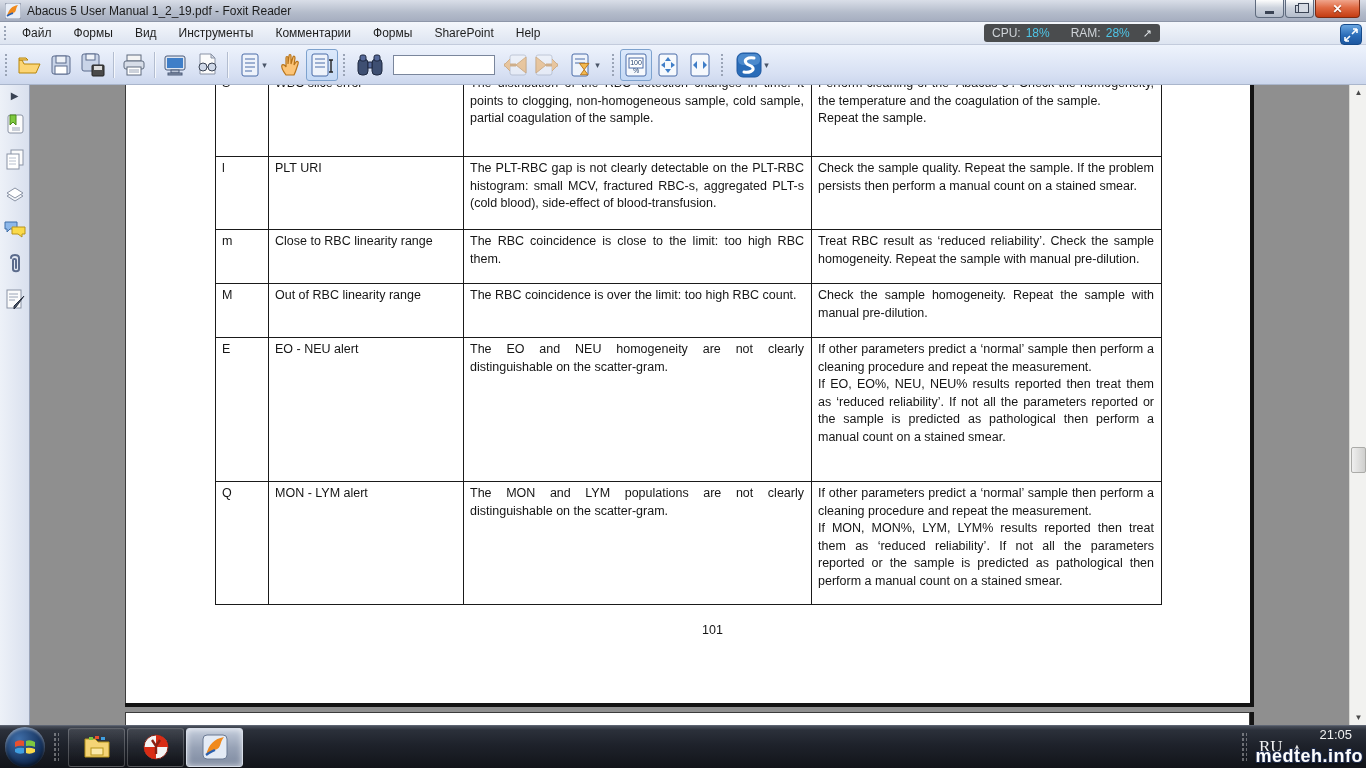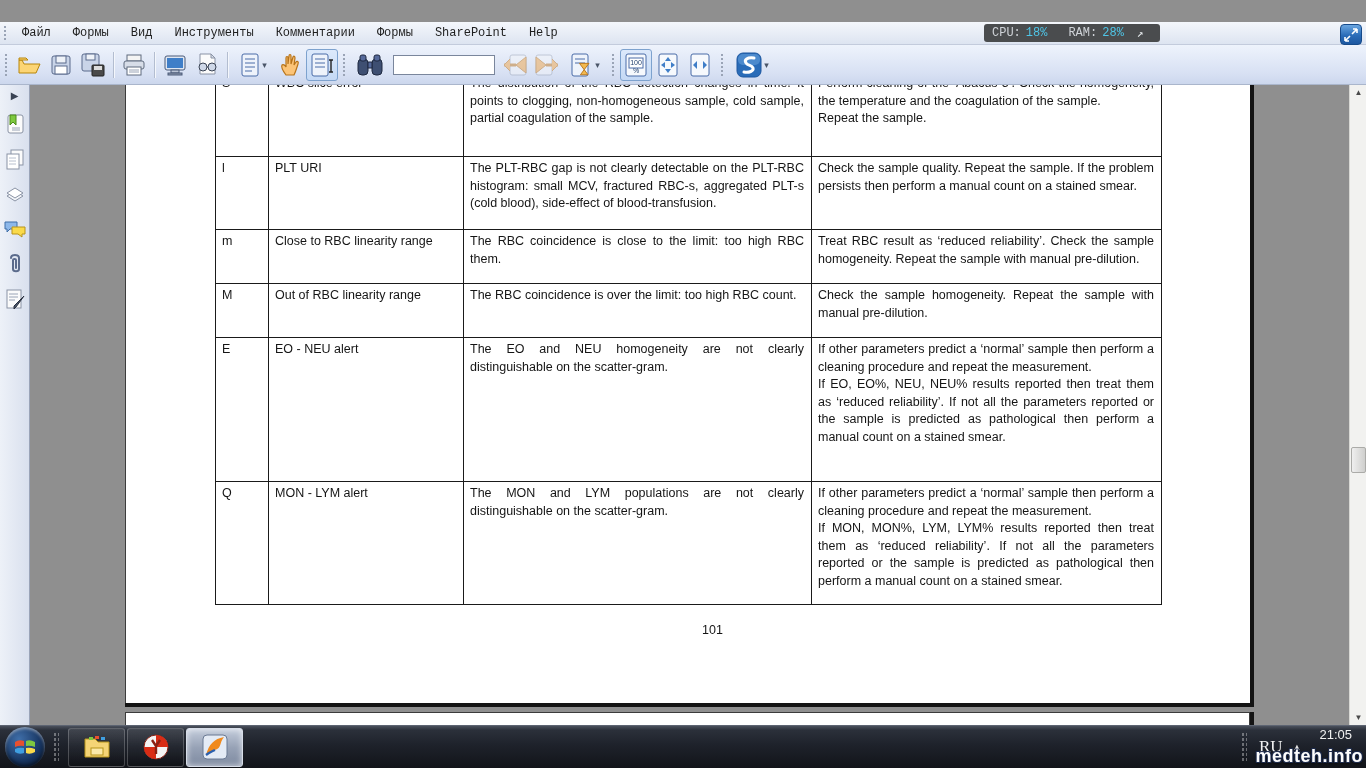--- a/index.html
+++ b/index.html
@@ -22,21 +22,21 @@
     background:linear-gradient(#f0a58c,#e06a43 45%,#c33c12); border-color:#7c2a12; }
   .glyph-min { width:9px; height:3px; background:#3a4354; margin-top:7px; }
   .glyph-max { width:9px; height:8px; border:1px solid #3a4354; position:relative; background:transparent; }
   .glyph-max:before { content:""; position:absolute; left:2px; top:-3px; width:9px; height:8px;
     border:1px solid #3a4354; background:#d6dbe4; }
   .glyph-close { color:#fff; font-size:12px; font-weight:bold; text-shadow:0 1px 1px #7c2a12; }
 
   
   #menubar { position:absolute; left:0; top:22px; width:1366px; height:23px;
     background:linear-gradient(#f4f7fc,#dde4f1); border-bottom:1px solid #c3cbdc;
-    display:flex; align-items:center;font-family:Liberation Mono, monospace; }
+    display:flex; align-items:center; }
   .grip { width:5px; height:16px; margin:0 3px;
     background-image:radial-gradient(#9aa4b6 1px, transparent 1.2px);
     background-size:4px 4px; }
   .menu-item { font-size:12px; color:#1e1e1e; padding:3px 11px; }
   #perf-pill { position:absolute; left:984px; top:2px; width:176px; height:18px;
     background:#4a4c4e; border-radius:3px; display:flex; align-items:center;
     font-size:12px; padding:0 8px; gap:5px; }
   .perf-label { color:#cfd3d8; }
   .perf-value { color:#4fc6e8; }
   #perf-arrow { color:#e8ecef; font-size:11px; margin-left:8px; }
@@ -119,20 +119,39 @@
     line-height:15px; padding-top:2px; align-self:flex-start; }
   #watermark { position:absolute; right:3px; bottom:1px; font-size:18px; font-weight:bold;
     color:#fdfdfd; letter-spacing:.5px;
     text-shadow:-1px -1px 0 #1d2a4a, 1px -1px 0 #1d2a4a, -1px 1px 0 #1d2a4a, 1px 1px 0 #1d2a4a, 0 2px 3px #000; }
 </style>
 </head>
 <body>
 
 <div id="screen">
 
+  <div id="titlebar">
+    <svg id="app-icon" viewBox="0 0 16 16">
+      <rect x="0" y="0" width="16" height="16" rx="2" fill="#e8eef8" stroke="#8a93a5"></rect>
+      <path d="M2 13 C4 6 7 3 13 2 C10 6 12 9 8 10 C5 11 4 12 2 13 Z" fill="#f08a1d"></path>
+      <path d="M2 13 C5 11 6 11 8 10" stroke="#2a5fae" stroke-width="1.6" fill="none"></path>
+    </svg>
+    <span id="title-text">Abacus 5 User Manual 1_2_19.pdf - Foxit Reader</span>
+    <div id="winbtns">
+      <div class="winbtn min">
+          <div class="glyph-min"></div>
+        </div>
+      <div class="winbtn max">
+          <div class="glyph-max"></div>
+        </div>
+      <div class="winbtn close">
+          <span class="glyph-close">✕</span>
+        </div>
+    </div>
+  </div>
 
   <div id="menubar">
     <div class="grip"></div>
     <span class="menu-item">Файл</span>
     <span class="menu-item">Формы</span>
     <span class="menu-item">Вид</span>
     <span class="menu-item">Инструменты</span>
     <span class="menu-item">Комментарии</span>
     <span class="menu-item">Формы</span>
     <span class="menu-item">SharePoint</span>

